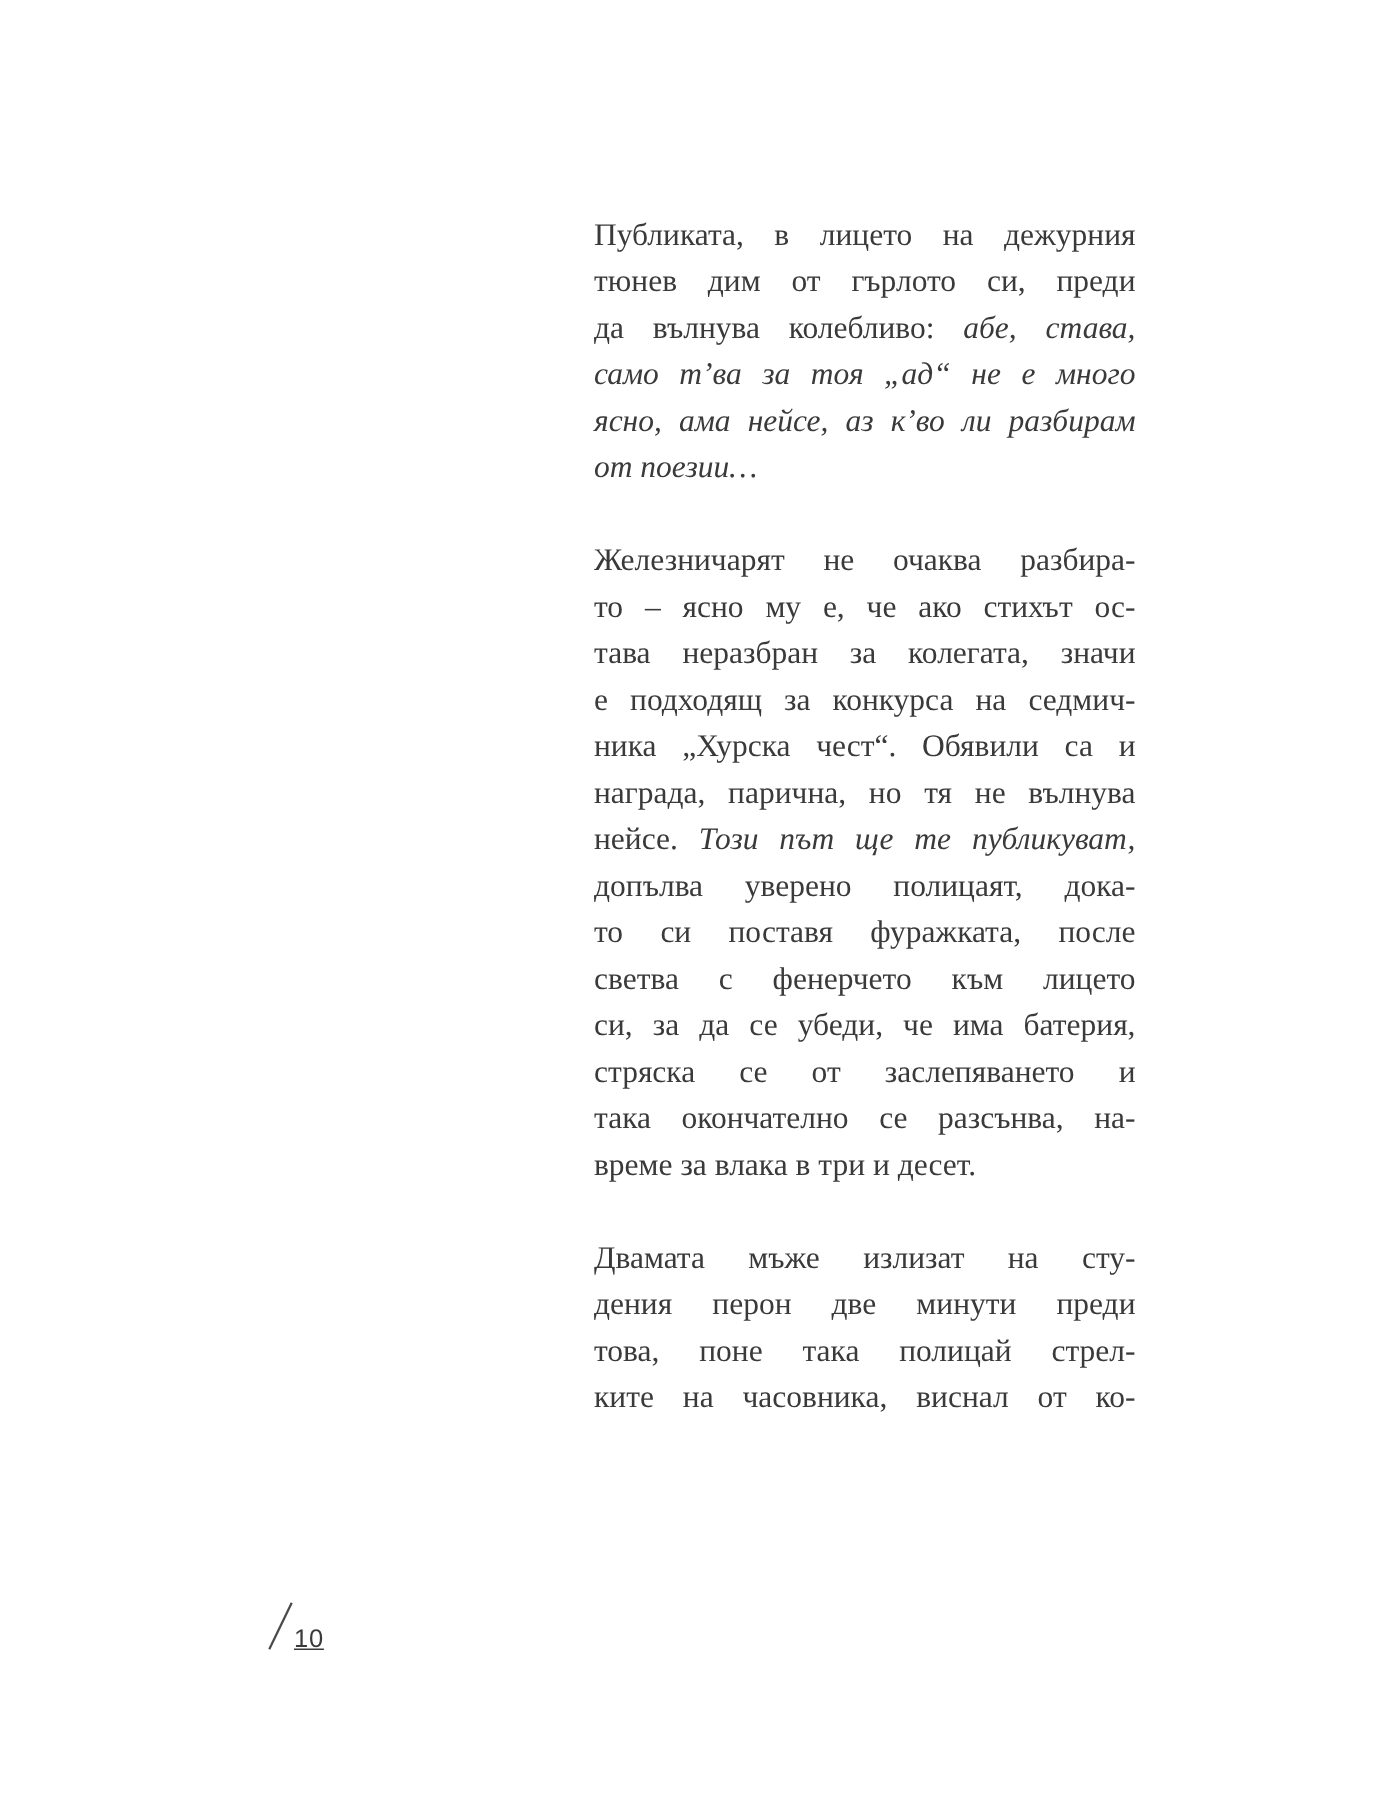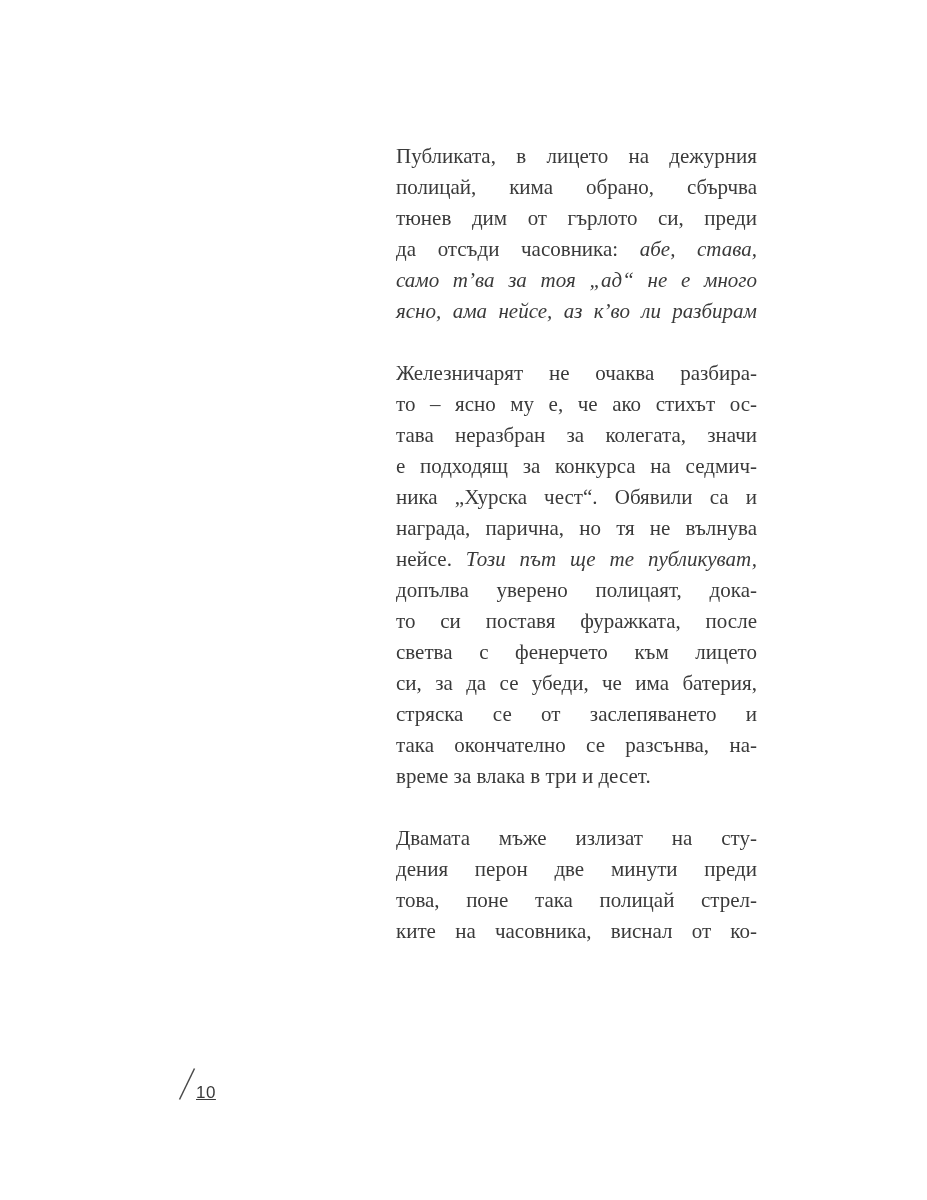--- a/index.html
+++ b/index.html
@@ -65,25 +65,25 @@
 </style>
 </head>
 <body>
 
 <div class="book-page">
 
   <div class="text-block">
 
   <div class="paragraph">
         <div class="line"><span>Публиката, в лицето на дежурния</span></div>
-        <div class="line"><span>полицай, кима обрано, сбърчва</span></div>
         <div class="line"><span>тюнев дим от гърлото си, преди</span></div>
-        <div class="line"><span>да отсъди часовника: </span><span class="seg-italic">абе, става,</span></div>
+        <div class="line"><span>да вълнува колебливо: </span><span class="seg-italic">абе, става,</span></div>
         <div class="line"><span class="seg-italic">само т’ва за тоя „ад“ не е много</span></div>
         <div class="line"><span class="seg-italic">ясно, ама нейсе, аз к’во ли разбирам</span></div>
+        <div class="line last"><span class="seg-italic">от поезии…</span></div>
       </div>
       <div class="paragraph">
         <div class="line"><span>Железничарят не очаква разбира-</span></div>
         <div class="line"><span>то – ясно му е, че ако стихът ос-</span></div>
         <div class="line"><span>тава неразбран за колегата, значи</span></div>
         <div class="line"><span>е подходящ за конкурса на седмич-</span></div>
         <div class="line"><span>ника „Хурска чест“. Обявили са и</span></div>
         <div class="line"><span>награда, парична, но тя не вълнува</span></div>
         <div class="line"><span>нейсе. </span><span class="seg-italic">Този път ще те публикуват,</span></div>
         <div class="line"><span>допълва уверено полицаят, дока-</span></div>

